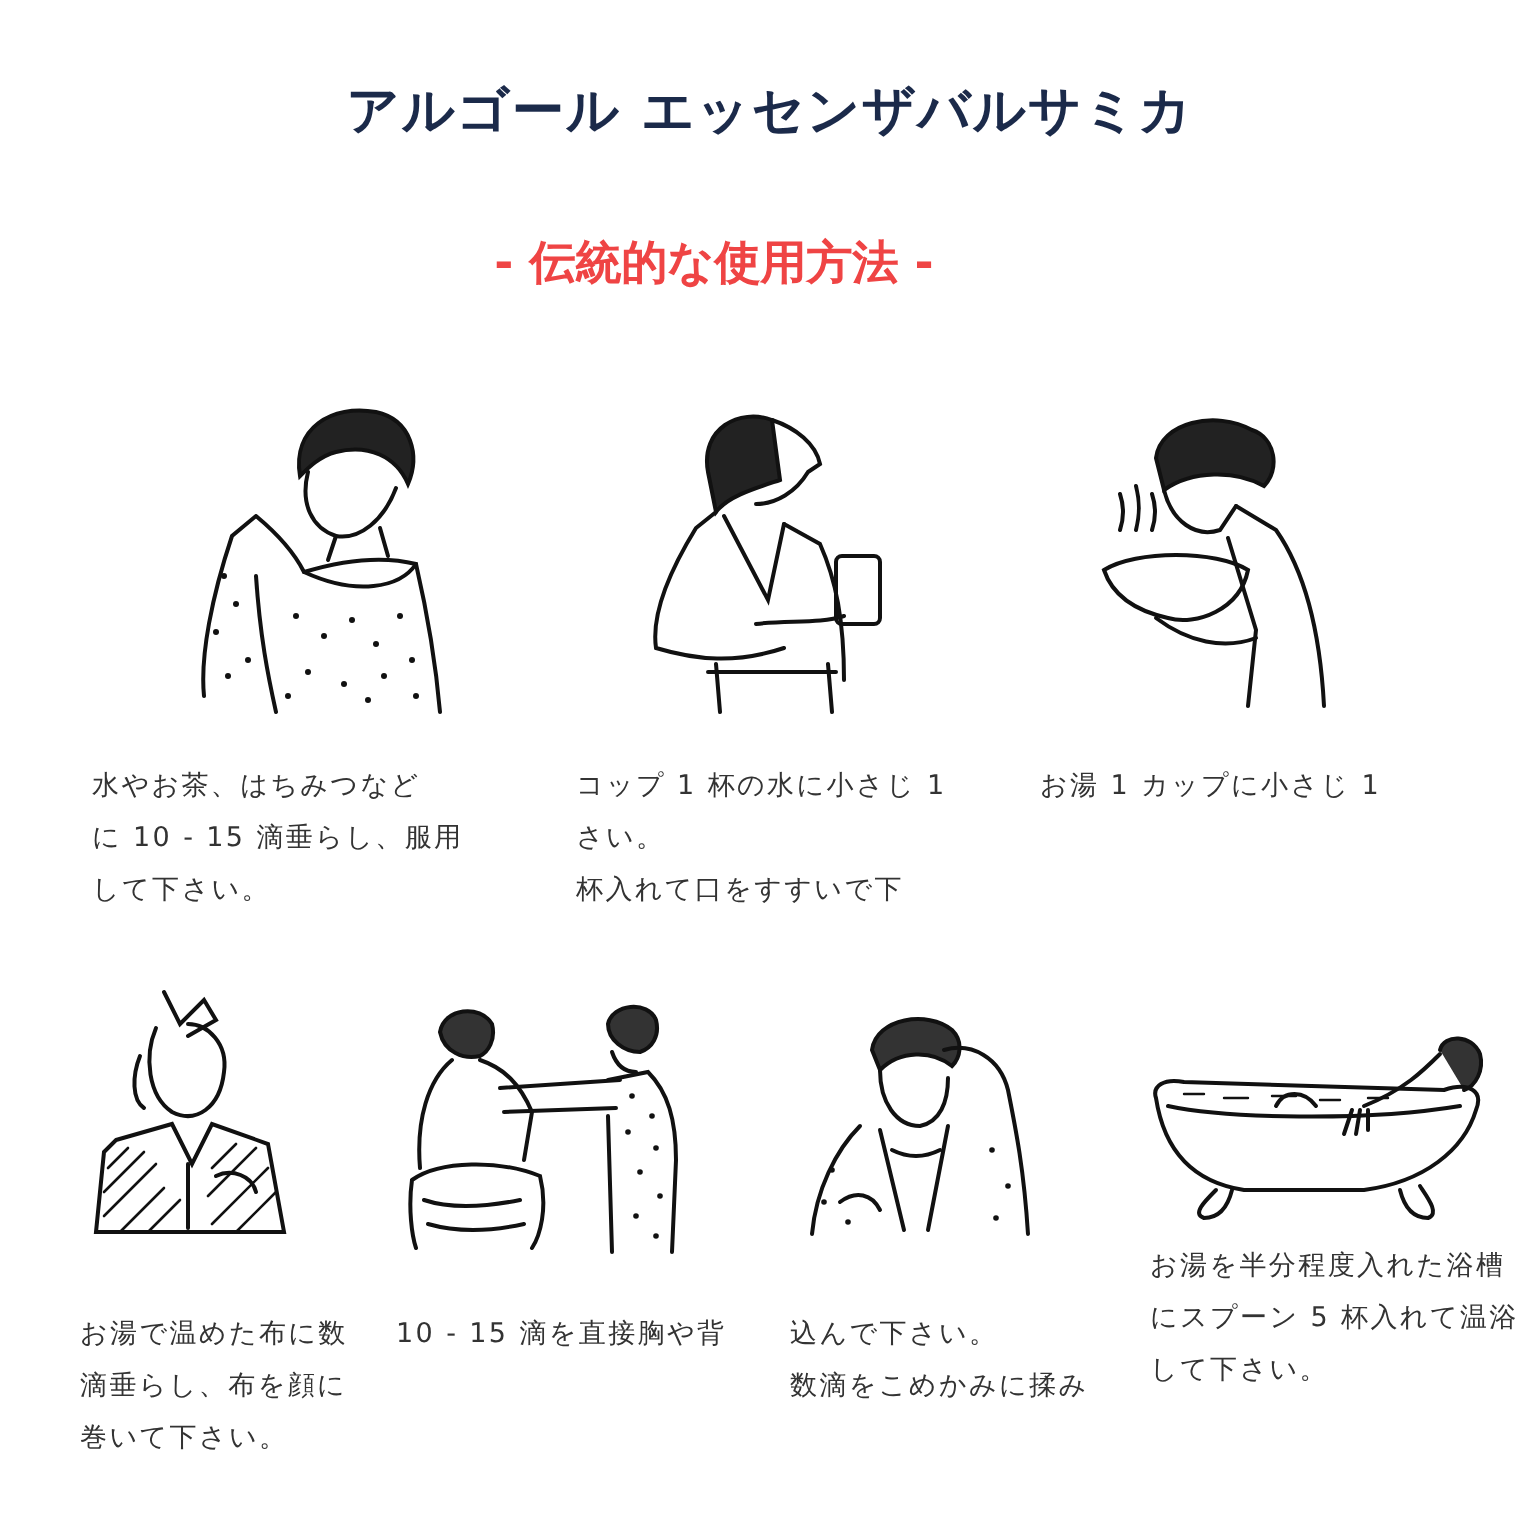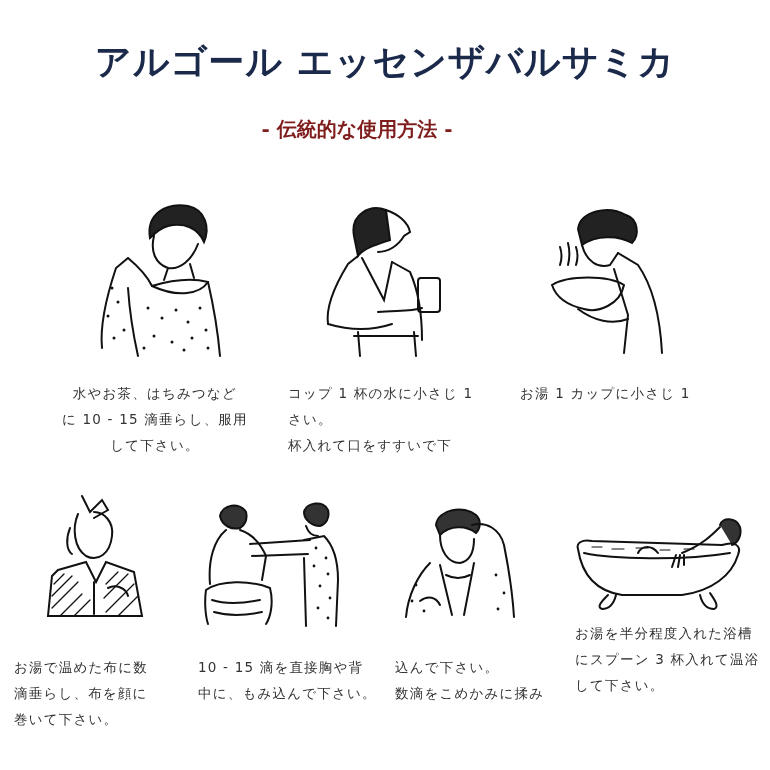--- a/index.html
+++ b/index.html
@@ -2,25 +2,25 @@
 <html><head>
 <meta charset="utf-8">
 <style>
   html, body { margin: 0; padding: 0; background: #ffffff; }
   body {
     width: 770px; height: 770px; position: relative; overflow: hidden;
     font-family: "DejaVu Sans", "Liberation Sans", sans-serif;
   }
   .title {
     position: absolute; left: 0; top: 38px; width: 770px; text-align: center;
-    font-size: 36px; font-weight: bold; color: #1b2a4a; letter-spacing: 1px;
+    font-size: 26px; font-weight: bold; color: #1b2a4a; letter-spacing: 1px;
   }
   .subtitle {
     position: absolute; left: 0; top: 116px; width: 714px; text-align: center;
-    font-size: 20px; font-weight: bold; color: #7f1d1d;
+    font-size: 23px; font-weight: bold; color: #ef4444;
   }
   .illus { position: absolute; }
   .illus svg { display: block; }
   .caption {
     position: absolute; font-size: 13.5px; line-height: 26px; color: #333333;
     letter-spacing: 1.2px; white-space: nowrap;
   }
   .caption span { display: block; }
 </style>
 </head>
@@ -149,44 +149,43 @@
     <g stroke-width="1.2">
       <path d="M20 32 L30 32 M40 34 L52 34 M64 33 L76 33 M88 35 L98 35 M112 34 L122 34"></path>
     </g>
     <path d="M66 38 C70 30 80 30 86 38"></path>
     <path d="M104 40 L100 52 M108 40 L106 52 M112 40 L112 50"></path>
     <path d="M36 80 C30 86 24 92 30 94 C38 94 42 88 44 80"></path>
     <path d="M128 80 C130 88 134 94 142 94 C148 92 142 84 138 78"></path>
   </svg>
 </div>
 
-<div class="caption" style="left:62px; top:380px;text-align:center;">
+<div class="caption" style="left:46px; top:380px;">
   <span>水やお茶、はちみつなど</span>
   <span>に 10 - 15 滴垂らし、服用</span>
   <span>して下さい。</span>
 </div>
 <div class="caption" style="left:288px; top:380px;">
   <span>コップ 1 杯の水に小さじ 1</span>
   <span>さい。</span>
   <span>杯入れて口をすすいで下</span>
 </div>
 <div class="caption" style="left:520px; top:380px;">
   <span>お湯 1 カップに小さじ 1</span>
 </div>
 
-<div class="caption" style="left:14px; top:654px;">
+<div class="caption" style="left:40px; top:654px;">
   <span>お湯で温めた布に数</span>
   <span>滴垂らし、布を顔に</span>
   <span>巻いて下さい。</span>
 </div>
 <div class="caption" style="left:198px; top:654px;">
   <span>10 - 15 滴を直接胸や背</span>
-  <span>中に、もみ込んで下さい。</span>
 </div>
 <div class="caption" style="left:395px; top:654px;">
   <span>込んで下さい。</span>
   <span>数滴をこめかみに揉み</span>
 </div>
 <div class="caption" style="left:575px; top:620px;">
   <span>お湯を半分程度入れた浴槽</span>
-  <span>にスプーン 3 杯入れて温浴</span>
+  <span>にスプーン 5 杯入れて温浴</span>
   <span>して下さい。</span>
 </div>
 
 </body></html>

